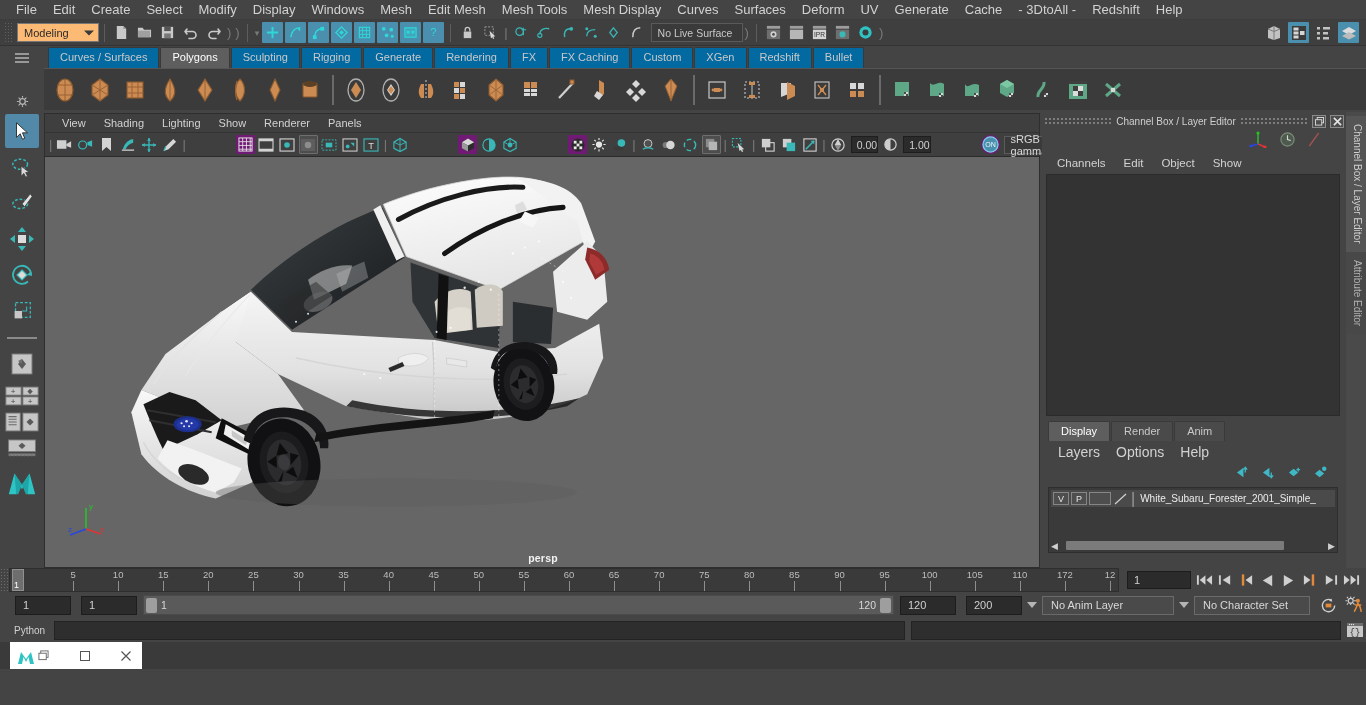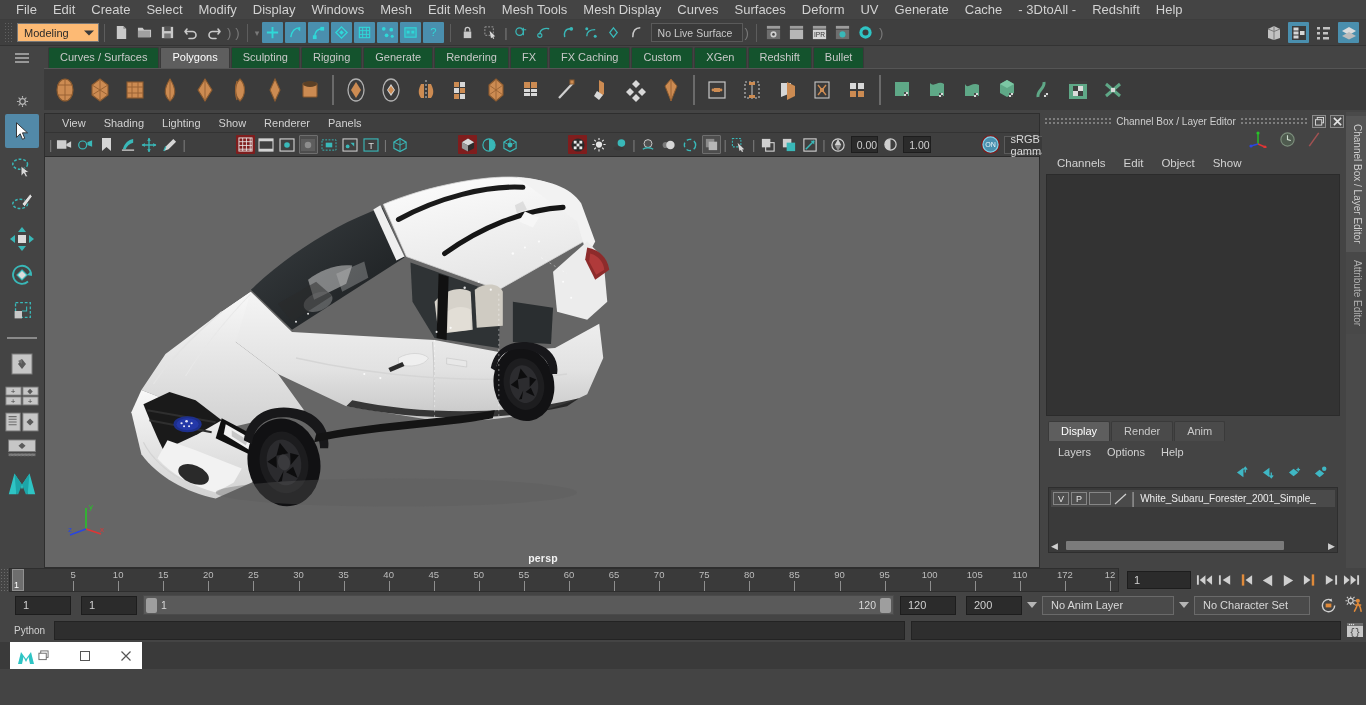--- a/index.html
+++ b/index.html
@@ -72,21 +72,21 @@
     display: flex; flex-direction: column; align-items: center;
     padding-top: 4px; gap: 12px;
   }
   .shelf-body { flex: 1; }
   .shelf-tabs {
     height: 22px; display: flex; align-items: flex-end;
     background: #444; padding-left: 4px; gap: 1px;
   }
   .shelf-tab {
     font-size: 11px; color: #c9c9c9; padding: 3px 11px 4px 11px;
-    background: #14532d; border: 1px solid #393939; border-bottom: none;
+    background: #0369a1; border: 1px solid #393939; border-bottom: none;
     border-radius: 2px 2px 0 0; white-space: nowrap; cursor: default;
     line-height: 13px;
   }
   .shelf-tab.active { background: #5e5e5e; color: #fff; }
   .shelf-icons {
     height: 42px; background: #3b3b3b; border-top: 1px solid #555;
     display: flex; align-items: center; padding: 0 4px; gap: 1px;
     overflow: hidden;
   }
   .sic { width: 34px; height: 34px; flex: 0 0 34px; display:flex; align-items:center; justify-content:center; }
@@ -109,21 +109,21 @@
   .vp-menu {
     height: 19px; background: #3f3f3f; display: flex; align-items: center;
     padding-left: 8px; gap: 0; border-bottom: 1px solid #333;
   }
   .vp-menu .mi { font-size: 11px; color: #d2d2d2; padding: 1px 9px; cursor: default; }
   .vp-tools {
     height: 24px; background: #3f3f3f; display: flex; align-items: center;
     padding-left: 2px; border-bottom: 1px solid #2b2b2b;
   }
   .vic { width: 19px; height: 19px; flex:0 0 19px; display:flex;align-items:center;justify-content:center; margin:0 1px; border-radius:1px;}
-  .vic.on { background: #7f1d1d; margin-left: 48px; }
+  .vic.on { background: #701a75; margin-left: 48px; }
   .vic.framed { border: 1px solid #6e6e6e; background:#4d4d4d; }
   .numfield {
     width: 46px; height: 17px; background: #2b2b2b; border: 1px solid #1e1e1e;
     font-size: 10.5px; color: #cfcfcf; display:flex; align-items:center; padding-left:5px; margin:0 2px;
   }
   .gammasel {
     width: 134px; height: 18px; background: #3a3a3a; border: 1px solid #5b5b5b;
     font-size: 11px; color: #d8d8d8; display: flex; align-items: center; padding-left: 6px;
     margin-left: 3px;
   }
@@ -163,21 +163,21 @@
     margin: 0 6px 0 4px; background: #333333; border: 1px solid #2b2b2b;
     height: 242px;
   }
   .rp-tabs { display:flex; align-items:flex-end; padding-left:6px; height: 21px; margin-top: 4px; gap:1px;}
   .rp-tab {
     font-size: 11px; color: #c9c9c9; padding: 3px 12px 3px 12px; background: #4a4a4a;
     border: 1px solid #3a3a3a; border-bottom:none; border-radius: 2px 2px 0 0; line-height: 13px;
   }
   .rp-tab.active { background: #5e5e5e; color: #fff; }
   .layer-menu { height: 22px; display:flex; align-items:center; padding-left:8px;}
-  .layer-menu .mi { font-size: 11px; color:#d2d2d2; padding: 1px 8px; cursor:default;}
+  .layer-menu .mi { font-size: 14px; color:#d2d2d2; padding: 1px 8px; cursor:default;}
   .layer-btns { height: 22px; display:flex; align-items:center; justify-content:flex-end; gap:11px; padding-right: 18px;}
   .layer-list {
     margin: 2px 8px 0 6px; background: #3a3a3a; border: 1px solid #2e2e2e;
     height: 66px; position: relative;
   }
   .layer-row {
     height: 17px; background: #4a4a4a; display: flex; align-items: center;
     padding: 0 2px; gap: 2px; margin: 2px 2px 0 2px;
   }
   .lbx {

